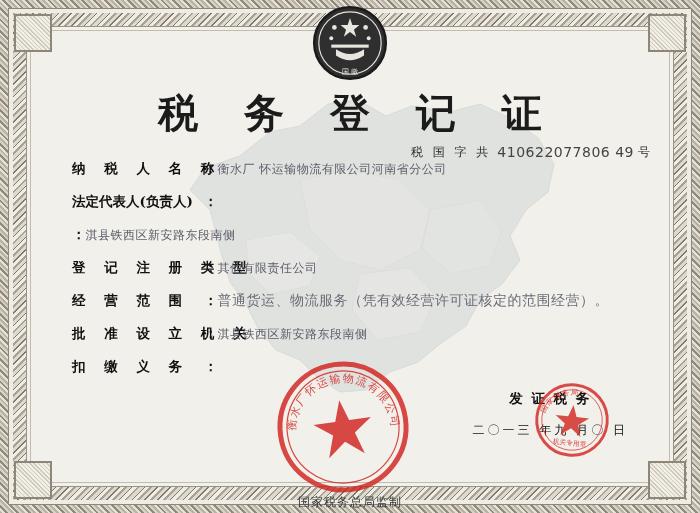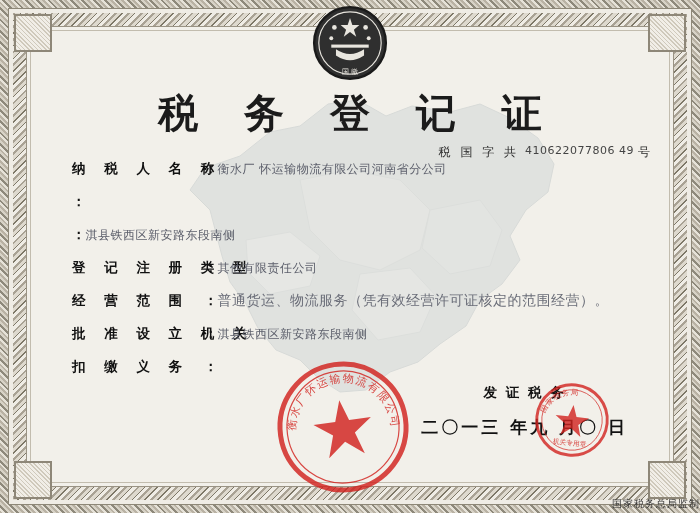--- a/index.html
+++ b/index.html
@@ -128,21 +128,21 @@
     display: flex;
     align-items: flex-start;
     font-family: "DejaVu Serif", "Liberation Serif", serif;
     font-size: 12px;
     color: #2a2a2a;
     z-index: 4;
   }
   .serial-label { letter-spacing: 3px; }
   .serial-num {
     font-family: "DejaVu Sans", "Liberation Sans", sans-serif;
-    font-size: 11px;
+    font-size: 14px;
     color: #444;
     margin: 0 4px 0 6px;
     letter-spacing: 0.5px;
   }
   .serial-suffix { font-size: 12px; }
 
   
   .fields {
     position: absolute;
     left: 72px;
@@ -202,22 +202,22 @@
     font-family: "DejaVu Serif", "Liberation Serif", serif;
     color: #111;
   }
   .issue-line1 {
     font-size: 13.5px;
     font-weight: bold;
     letter-spacing: 2px;
     margin-bottom: 14px;
   }
   .issue-line2 {
-    font-size: 17px;
-    font-weight: bold;
+    font-size: 12px;
+    font-weight: normal;
     letter-spacing: 3px;
   }
 
   
   .seal-big {
     position: absolute;
     left: 268px;
     top: 352px;
     width: 150px;
     height: 150px;
@@ -233,23 +233,23 @@
     z-index: 6;
     pointer-events: none;
   }
 
   
   .footer {
     position: absolute;
     left: 0;
     bottom: 2px;
     width: 100%;
-    text-align: right;
-    font-family: "DejaVu Serif", "Liberation Serif", serif;
-    font-size: 10px;
+    text-align: center;
+    font-family: "DejaVu Serif", "Liberation Serif", serif;
+    font-size: 12px;
     color: #333;
     letter-spacing: 1px;
     z-index: 4;
   }
 </style>
 </head>
 <body>
 
 <div class="cert">
 
@@ -299,20 +299,21 @@
 
   <div class="fields">
 
     <div class="row">
       <span class="label spaced">纳 税 人 名 称</span>
       <span class="colon">：</span>
       <span class="value">衡水厂 怀运输物流有限公司河南省分公司</span>
     </div>
 
     <div class="row">
+      <span class="label">法定代表人(负责人)</span>
       <span class="colon">：</span>
     </div>
 
     <div class="row">
       <span class="colon">：</span>
       <span class="value">淇县铁西区新安路东段南侧</span>
     </div>
 
     <div class="row">
       <span class="label spaced">登 记 注 册 类 型</span>

